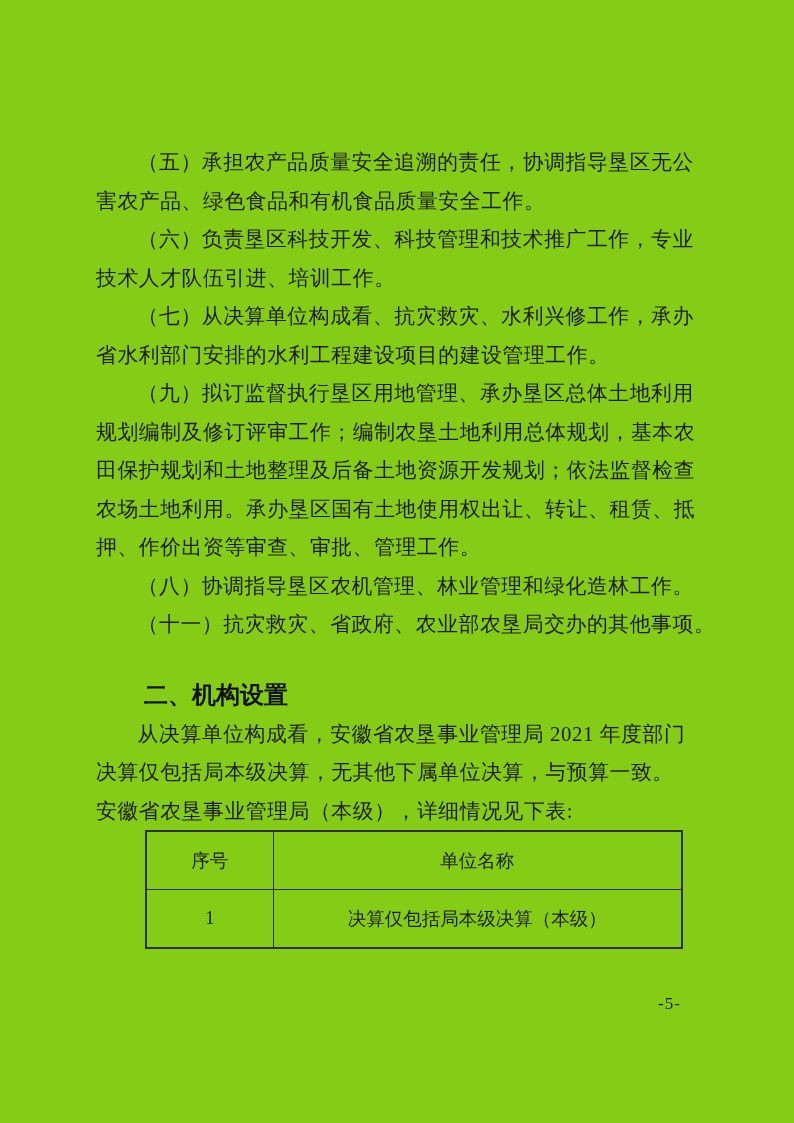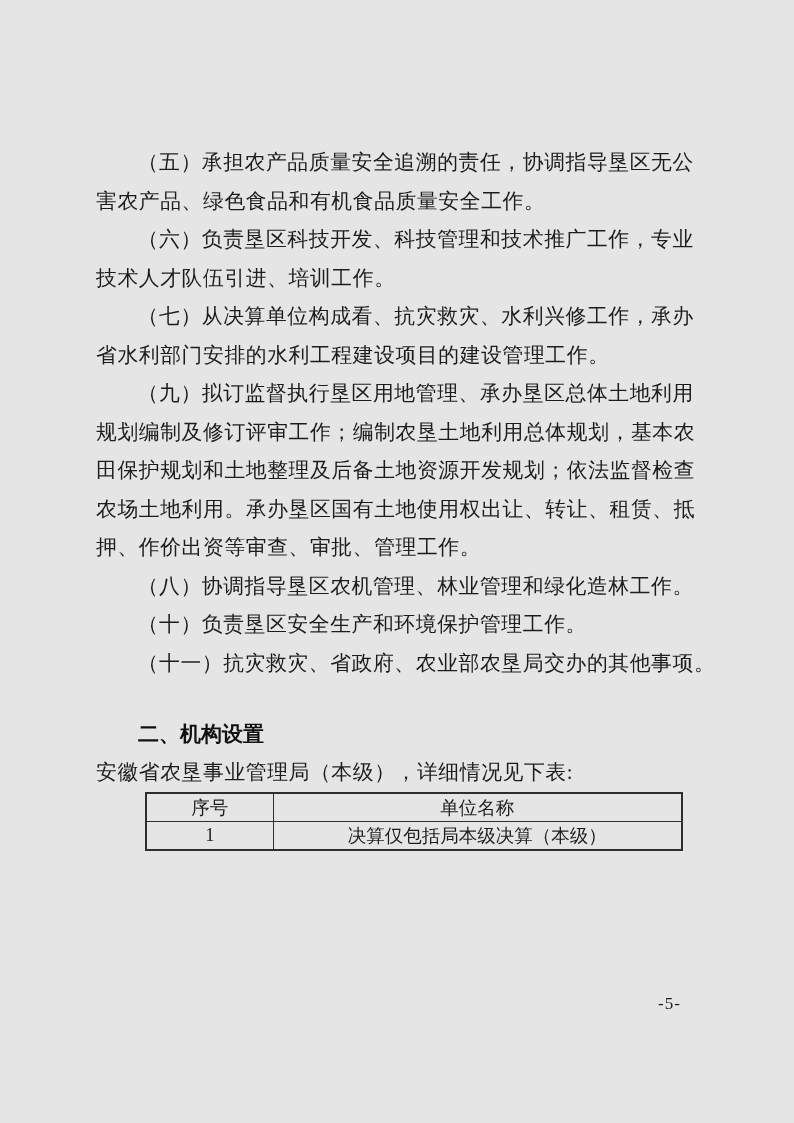--- a/index.html
+++ b/index.html
@@ -4,21 +4,21 @@
 <style>
   html, body {
     margin: 0;
     padding: 0;
     background: #ffffff;
   }
   .page {
     position: relative;
     width: 794px;
     height: 1123px;
-    background: #e5e5e5;
+    background: #84cc16;
     overflow: hidden;
     font-family: "Liberation Serif", "DejaVu Serif", serif;
     color: #1c1c1c;
   }
   .content {
     position: absolute;
     left: 96px;
     top: 143px;
     width: 602px;
   }
@@ -29,41 +29,41 @@
     line-height: 38.5px;
     height: 38.5px;
     white-space: nowrap;
     overflow: visible;
   }
   .ind { text-indent: 2em; }
   .heading {
     margin: 32.5px 0 0 0;
     font-family: "Liberation Sans", "DejaVu Sans", sans-serif;
     font-weight: bold;
-    font-size: 21px;
+    font-size: 24px;
     line-height: 38.5px;
     height: 38.5px;
     text-indent: 2em;
     white-space: nowrap;
     color: #111111;
   }
   table.units {
     border-collapse: collapse;
     margin-left: 49px;
     width: 538px;
     table-layout: fixed;
     border: 2px solid #2e2e2e;
   }
   table.units th, table.units td {
     border: 1px solid #2e2e2e;
     font-weight: normal;
     font-size: 18.5px;
     text-align: center;
     vertical-align: middle;
-    padding: 1px;
+    padding: 16px;
     font-family: "Liberation Serif", "DejaVu Serif", serif;
     color: #1c1c1c;
   }
   table.units col.c-seq { width: 127px; }
   table.units tr.hdr { height: 27px; }
   table.units tr.row { height: 28px; }
   .pagenum {
     position: absolute;
     left: 658px;
     top: 994px;
@@ -99,30 +99,31 @@
       <div class="ln">规划编制及修订评审工作；编制农垦土地利用总体规划，基本农</div>
       <div class="ln">田保护规划和土地整理及后备土地资源开发规划；依法监督检查</div>
       <div class="ln">农场土地利用。承办垦区国有土地使用权出让、转让、租赁、抵</div>
       <div class="ln">押、作价出资等审查、审批、管理工作。</div>
     </div>
 
     <div class="para">
       <div class="ln ind">（八）协调指导垦区农机管理、林业管理和绿化造林工作。</div>
     </div>
 
-    <div class="para">
-      <div class="ln ind">（十）负责垦区安全生产和环境保护管理工作。</div>
-    </div>
 
     <div class="para">
       <div class="ln ind">（十一）抗灾救灾、省政府、农业部农垦局交办的其他事项。</div>
     </div>
 
     <h2 class="heading">二、机构设置</h2>
 
+    <div class="para">
+      <div class="ln ind">从决算单位构成看，安徽省农垦事业管理局 2021 年度部门</div>
+      <div class="ln">决算仅包括局本级决算，无其他下属单位决算，与预算一致。</div>
+    </div>
 
     <div class="para">
       <div class="ln">安徽省农垦事业管理局（本级），详细情况见下表:</div>
     </div>
 
     <table class="units">
       <colgroup>
         <col class="c-seq">
         <col class="c-name">
       </colgroup>

